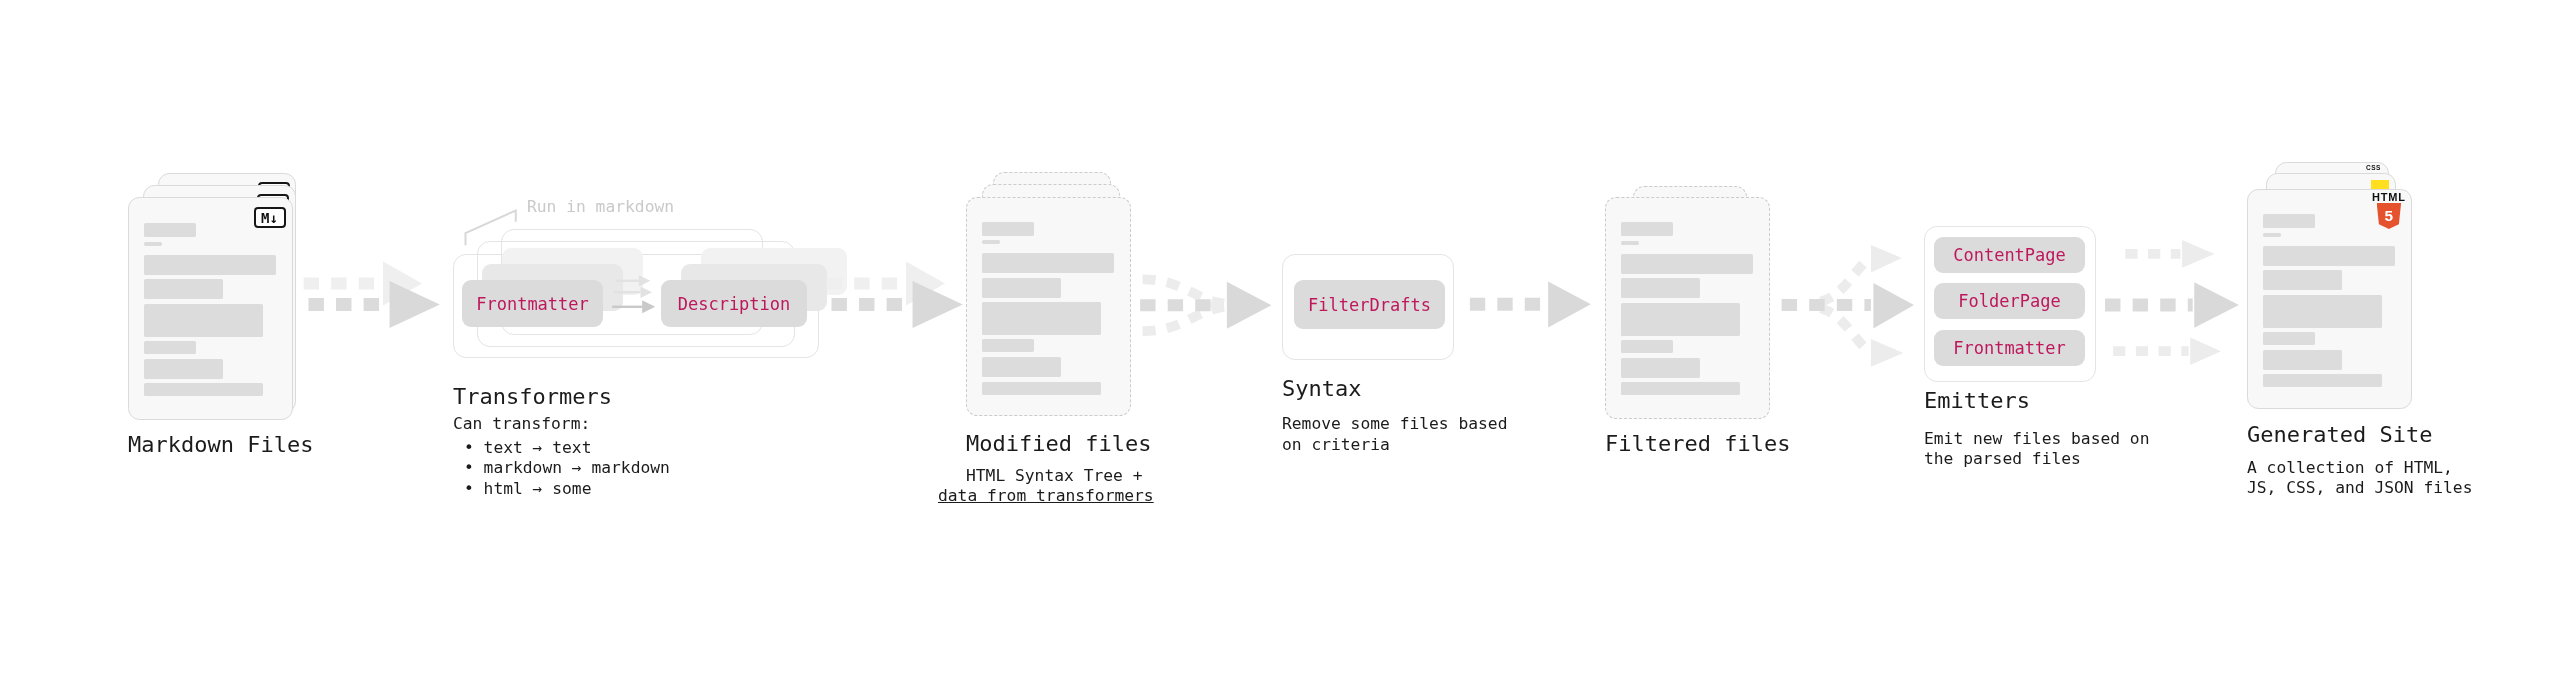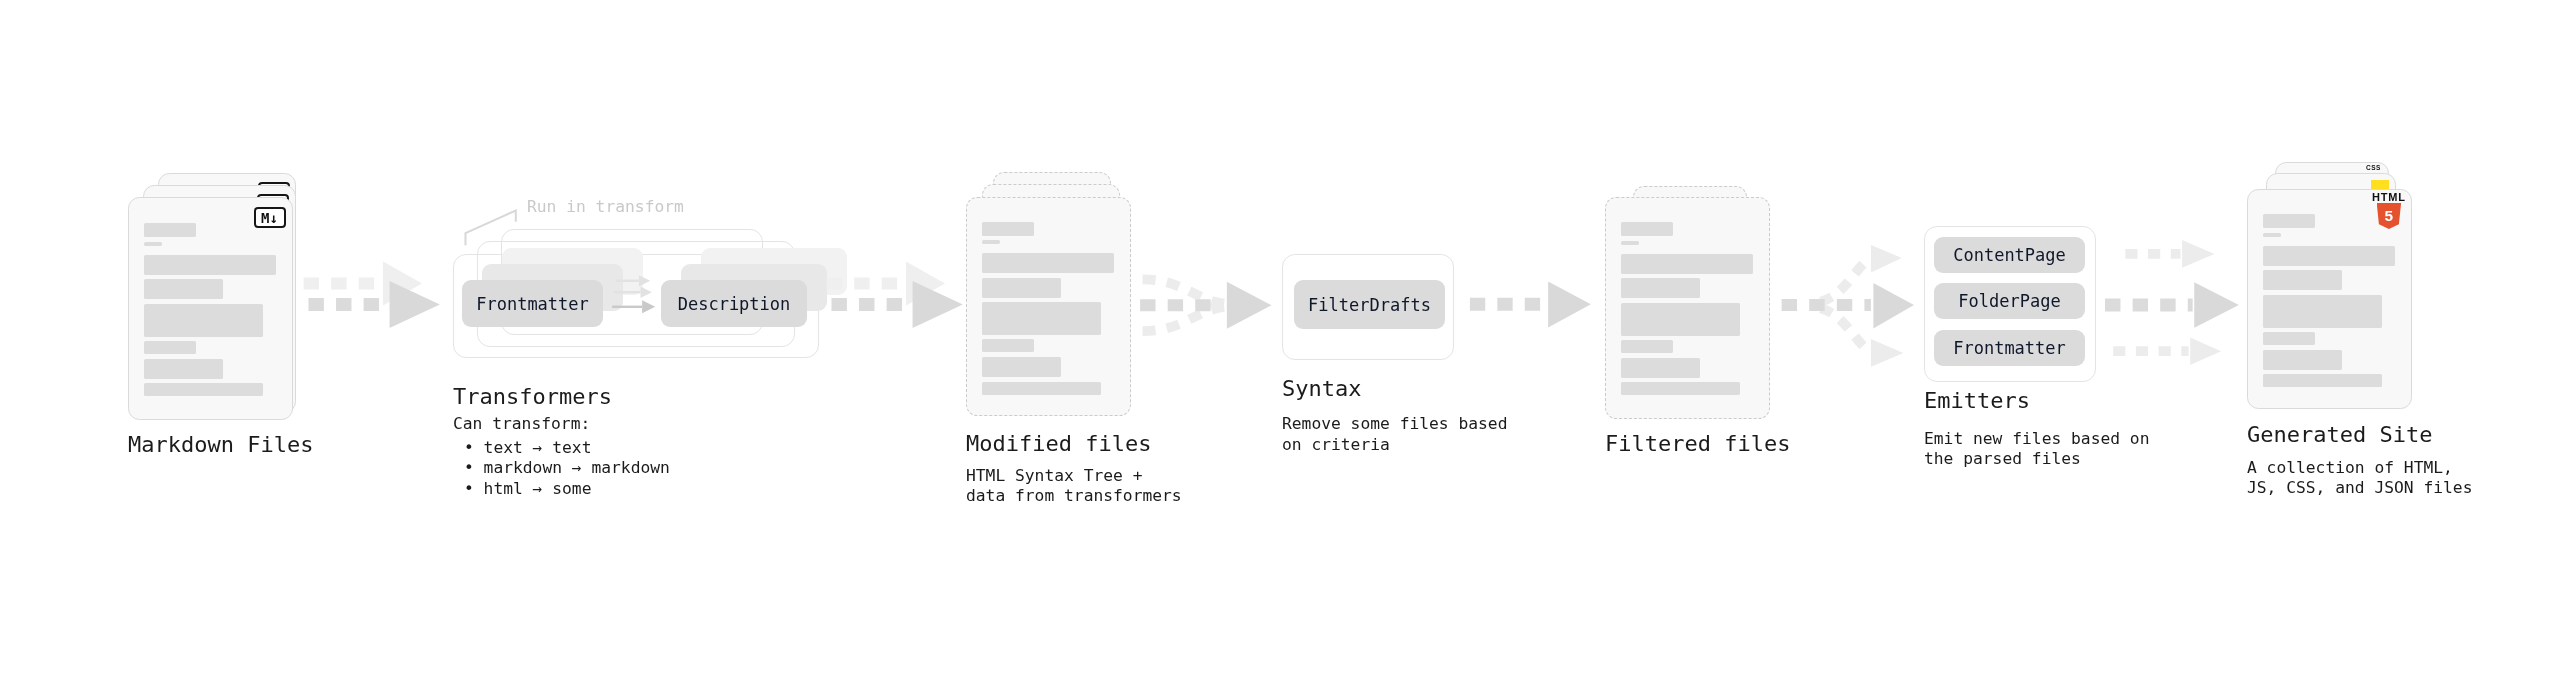--- a/index.html
+++ b/index.html
@@ -5,21 +5,21 @@
   html,body{margin:0;padding:0;background:#ffffff;}
   .canvas{position:relative;width:2576px;height:681px;background:#ffffff;overflow:hidden;
           font-family:"DejaVu Sans Mono","Liberation Mono",monospace;}
   .abs{position:absolute;box-sizing:border-box;}
   .sec{display:contents;}
   .doc{background:#f8f8f8;border:1.6px solid #dadada;border-radius:11.4px;}
   .doc-dashed{background:#f8f8f8;border:1.6px dashed #cbcbcb;border-radius:11.4px;}
   .bar{position:absolute;background:#dcdcdc;border-radius:1.6px;}
   .group{border:1.6px solid #e4e4e4;border-radius:13px;background:transparent;}
   .chip{background:#dbdbdb;border-radius:9px;display:flex;align-items:center;justify-content:center;
-        font-size:17px;color:#0f172a;white-space:pre;}
+        font-size:17px;color:#be185d;white-space:pre;}
   .chip-g1{background:#e8e8e8;border-radius:9px;}
   .chip-g2{background:#f2f2f2;border-radius:9px;}
   .label{font-size:22px;color:#1b1b1b;white-space:pre;}
   .cap{font-size:16.3px;line-height:20.3px;color:#1b1b1b;white-space:pre;}
   .annot{font-size:16.3px;color:#c9c9c9;white-space:pre;}
   .md-badge{background:#ffffff;border:2.4px solid #161616;border-radius:4.1px;color:#111;
             font-weight:bold;font-size:14px;display:flex;align-items:center;justify-content:center;white-space:pre;}
   .bullets{font-size:16.3px;line-height:20.3px;color:#1b1b1b;white-space:pre;}
   .css-badge{display:flex;flex-direction:column;align-items:center;}
   .css-txt{font-family:"Liberation Sans",sans-serif;font-weight:bold;font-size:6.5px;color:#111;line-height:6.5px;letter-spacing:0.4px;}
@@ -70,21 +70,21 @@
 
   
   <div class="sec">
     <div class="abs group" style="left:501px;top:229px;width:262px;height:106px;"></div>
     <div class="abs group" style="left:477px;top:241px;width:318px;height:106px;"></div>
     <div class="abs group" style="left:453px;top:254px;width:366px;height:104px;"></div>
 
     <svg class="abs" style="left:459px;top:203px;" width="73" height="49" viewBox="0 0 90 60">
       <polyline points="70,23 70,9 8,37 8,52" fill="none" stroke="#d8d8d8" stroke-width="2.5"></polyline>
     </svg>
-    <div class="abs annot" style="left:527px;top:197px;">Run in transform</div>
+    <div class="abs annot" style="left:527px;top:197px;">Run in markdown</div>
 
     <div class="abs chip-g2" style="left:502px;top:248px;width:141px;height:47px;"></div>
     <div class="abs chip-g2" style="left:701px;top:248px;width:146px;height:47px;"></div>
     <div class="abs chip-g1" style="left:482px;top:264px;width:141px;height:47px;"></div>
     <div class="abs chip-g1" style="left:681px;top:264px;width:146px;height:47px;"></div>
     <div class="abs chip" style="left:462px;top:280px;width:141px;height:47px;">Frontmatter</div>
     <div class="abs chip" style="left:661px;top:280px;width:146px;height:47px;">Description</div>
 
     <svg class="abs" style="left:608px;top:270px;" width="52" height="46" viewBox="0 0 64 56">
       <line x1="10" y1="13" x2="38" y2="13" stroke="#e2e2e2" stroke-width="3"></line>
@@ -119,21 +119,21 @@
       <div class="bar" style="left:15.4px;top:42px;width:18px;height:4.1px;"></div>
       <div class="bar" style="left:15.4px;top:55px;width:132px;height:19.5px;"></div>
       <div class="bar" style="left:15.4px;top:80px;width:79px;height:19.5px;"></div>
       <div class="bar" style="left:15.4px;top:104px;width:119px;height:32.5px;"></div>
       <div class="bar" style="left:15.4px;top:141px;width:52px;height:13px;"></div>
       <div class="bar" style="left:15.4px;top:159px;width:79px;height:19.5px;"></div>
       <div class="bar" style="left:15.4px;top:184px;width:119px;height:13px;"></div>
     </div>
     <div class="abs label" style="left:966px;top:431px;">Modified files</div>
     <div class="abs cap" style="left:966px;top:466px;">HTML Syntax Tree +</div>
-    <div class="abs cap" style="left:966px;top:486px;">data from transformers</div>
+    <div class="abs cap" style="left:938px;top:486px;text-decoration:underline;">data from transformers</div>
   </div>
 
   
   <svg class="abs" style="left:1136px;top:268px;" width="142" height="77" viewBox="0 0 175 95">
     <path d="M 8,14 C 58,14 72,40 110,44" fill="none" stroke="#ececec" stroke-width="12" stroke-dasharray="16 14"></path>
     <path d="M 8,78 C 58,78 72,52 110,48" fill="none" stroke="#ececec" stroke-width="12" stroke-dasharray="16 14"></path>
     <line x1="5" y1="46" x2="105" y2="46" stroke="#dbdbdb" stroke-width="15" stroke-dasharray="19 15"></line>
     <polygon points="112,17 112,75 167,46" fill="#d9d9d9"></polygon>
   </svg>
 

